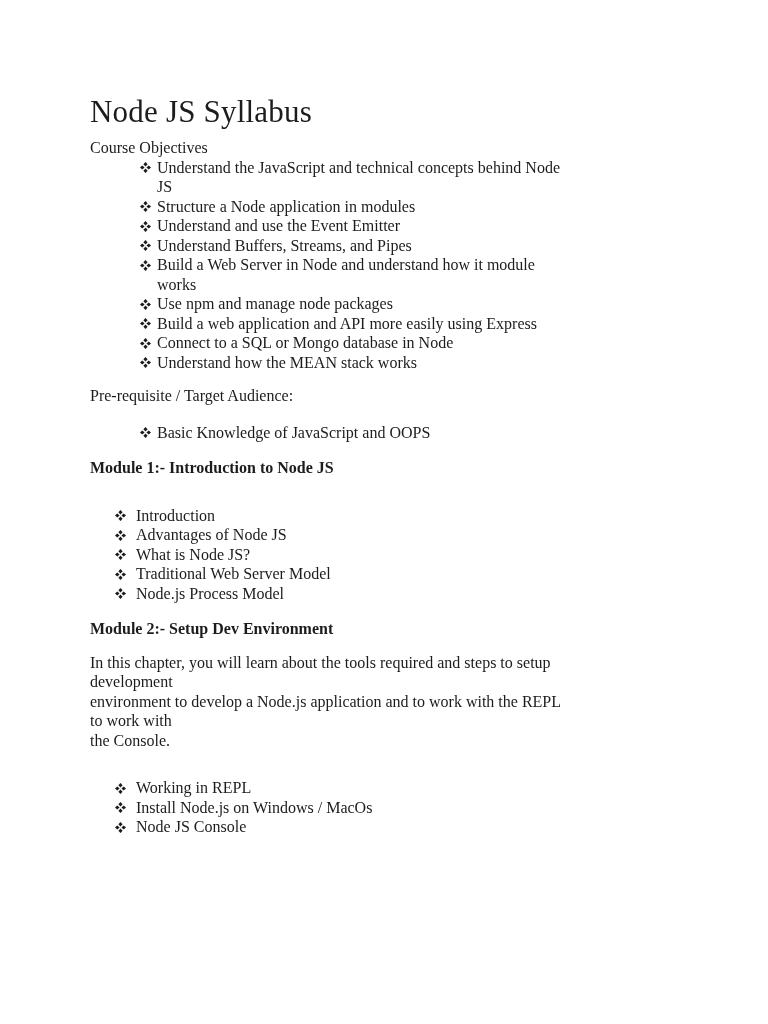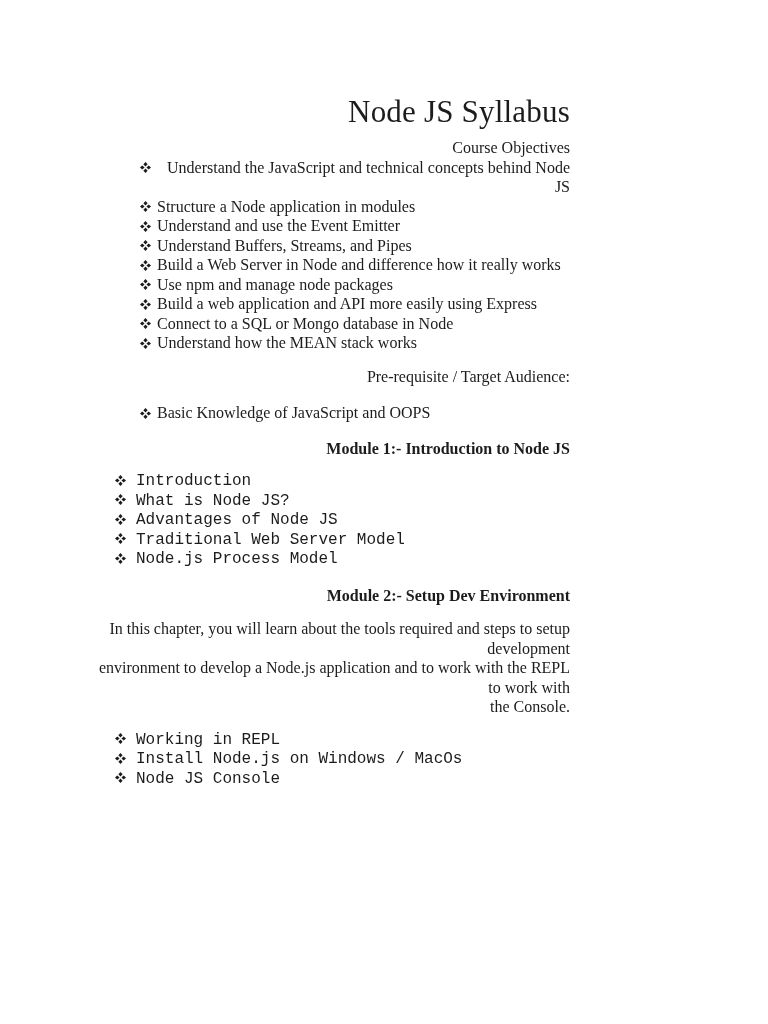--- a/index.html
+++ b/index.html
@@ -13,21 +13,20 @@
     font-family: "Liberation Serif", serif;
     color: #1c1c1c;
     overflow: hidden;
   }
   .page {
     width: 650px;
     height: 1024px;
     background: #ffffff;
     box-sizing: border-box;
     padding: 93px 80px 0 90px;
-    text-align: right;
   }
   h1.doc-title {
     font-size: 31px;
     font-weight: 400;
     line-height: 37px;
     margin: 0;
     letter-spacing: 0.2px;
   }
   p, h2 {
     font-size: 16px;
@@ -50,21 +49,21 @@
   }
   ul.bullet-list {
     list-style: none;
     margin: 0;
     padding: 0;
     font-size: 16px;
     line-height: 19.5px;
   }
   ul.bullet-list.follows-heading { margin-top: 0; }
   ul.bullet-list.spaced { margin-top: 17px; }
-  ul.bullet-list.after-desc { margin-top: 14px; font-family: Liberation Mono, monospace; }
+  ul.bullet-list.after-desc { margin-top: 28px; }
   li.bullet-item {
     display: flex;
     align-items: baseline;
   }
   .indent-lg li.bullet-item { padding-left: 50px; }
   .indent-sm li.bullet-item { padding-left: 25px; }
   span.bullet {
     flex: none;
     display: inline-flex;
   }
@@ -141,21 +140,21 @@
         <span class="bullet">
           <svg width="11" height="11" viewBox="0 0 12 12">
             <g fill="#1c1c1c">
               <polygon points="6,0 8.3,2.5 6,5 3.7,2.5"></polygon>
               <polygon points="0,6 2.5,3.7 5,6 2.5,8.3"></polygon>
               <polygon points="7,6 9.5,3.7 12,6 9.5,8.3"></polygon>
               <polygon points="6,7 8.3,9.5 6,12 3.7,9.5"></polygon>
             </g>
           </svg>
         </span>
-        <span>Build a Web Server in Node and difference how it really works</span>
+        <span>Build a Web Server in Node and understand how it module works</span>
       </li>
     <li class="bullet-item">
         <span class="bullet">
           <svg width="11" height="11" viewBox="0 0 12 12">
             <g fill="#1c1c1c">
               <polygon points="6,0 8.3,2.5 6,5 3.7,2.5"></polygon>
               <polygon points="0,6 2.5,3.7 5,6 2.5,8.3"></polygon>
               <polygon points="7,6 9.5,3.7 12,6 9.5,8.3"></polygon>
               <polygon points="6,7 8.3,9.5 6,12 3.7,9.5"></polygon>
             </g>
@@ -243,34 +242,34 @@
         <span class="bullet">
           <svg width="11" height="11" viewBox="0 0 12 12">
             <g fill="#1c1c1c">
               <polygon points="6,0 8.3,2.5 6,5 3.7,2.5"></polygon>
               <polygon points="0,6 2.5,3.7 5,6 2.5,8.3"></polygon>
               <polygon points="7,6 9.5,3.7 12,6 9.5,8.3"></polygon>
               <polygon points="6,7 8.3,9.5 6,12 3.7,9.5"></polygon>
             </g>
           </svg>
         </span>
+        <span>Advantages of Node JS</span>
+      </li>
+    <li class="bullet-item">
+        <span class="bullet">
+          <svg width="11" height="11" viewBox="0 0 12 12">
+            <g fill="#1c1c1c">
+              <polygon points="6,0 8.3,2.5 6,5 3.7,2.5"></polygon>
+              <polygon points="0,6 2.5,3.7 5,6 2.5,8.3"></polygon>
+              <polygon points="7,6 9.5,3.7 12,6 9.5,8.3"></polygon>
+              <polygon points="6,7 8.3,9.5 6,12 3.7,9.5"></polygon>
+            </g>
+          </svg>
+        </span>
         <span>What is Node JS?</span>
-      </li>
-    <li class="bullet-item">
-        <span class="bullet">
-          <svg width="11" height="11" viewBox="0 0 12 12">
-            <g fill="#1c1c1c">
-              <polygon points="6,0 8.3,2.5 6,5 3.7,2.5"></polygon>
-              <polygon points="0,6 2.5,3.7 5,6 2.5,8.3"></polygon>
-              <polygon points="7,6 9.5,3.7 12,6 9.5,8.3"></polygon>
-              <polygon points="6,7 8.3,9.5 6,12 3.7,9.5"></polygon>
-            </g>
-          </svg>
-        </span>
-        <span>Advantages of Node JS</span>
       </li>
     <li class="bullet-item">
         <span class="bullet">
           <svg width="11" height="11" viewBox="0 0 12 12">
             <g fill="#1c1c1c">
               <polygon points="6,0 8.3,2.5 6,5 3.7,2.5"></polygon>
               <polygon points="0,6 2.5,3.7 5,6 2.5,8.3"></polygon>
               <polygon points="7,6 9.5,3.7 12,6 9.5,8.3"></polygon>
               <polygon points="6,7 8.3,9.5 6,12 3.7,9.5"></polygon>
             </g>

